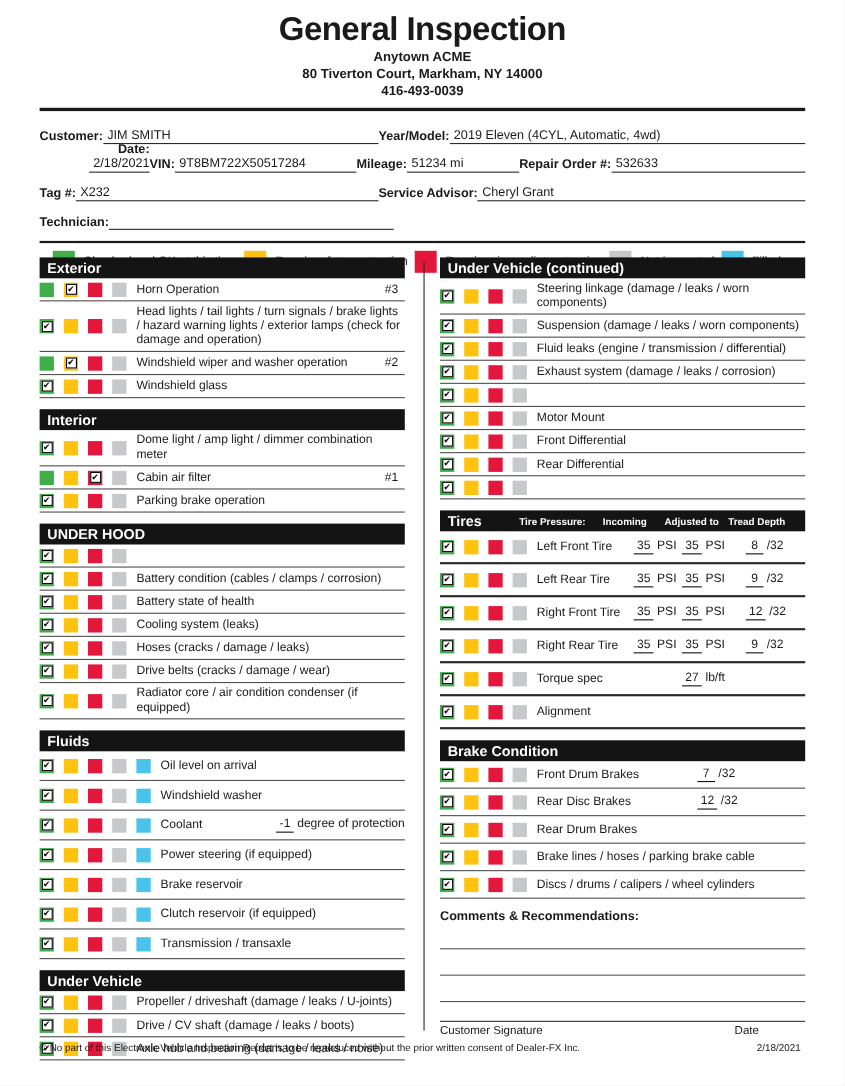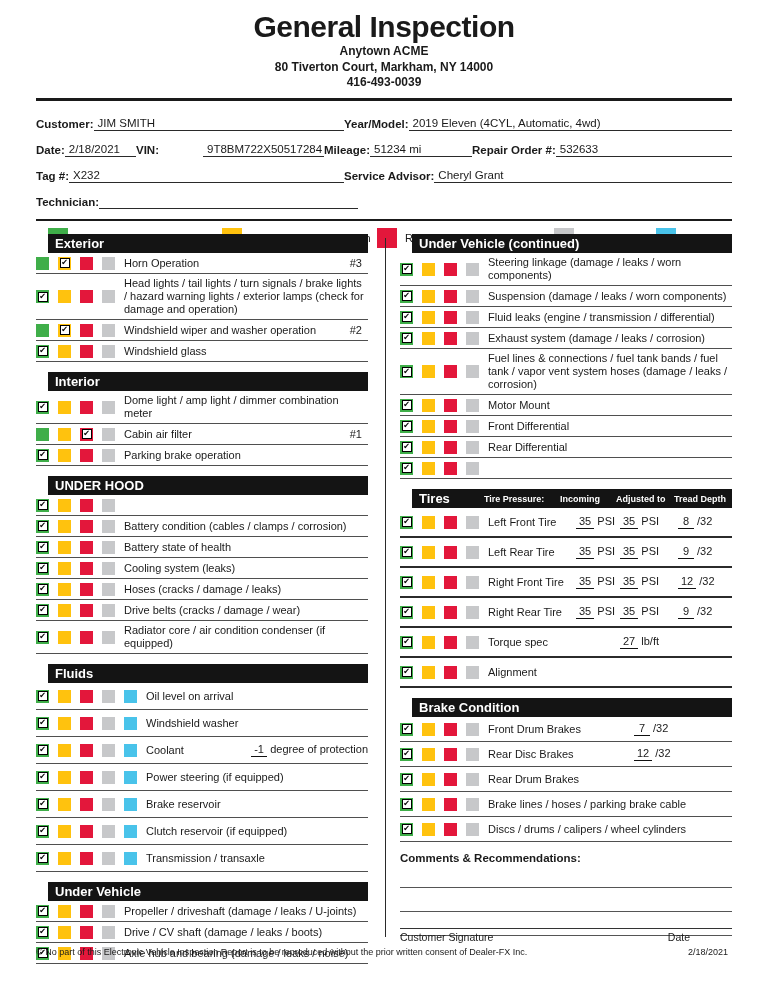--- a/index.html
+++ b/index.html
@@ -25,21 +25,21 @@
   .litem{display:flex;align-items:center;font-size:11px;}
   .lbox{width:20px;height:20px;margin-right:8px;flex:0 0 auto;}
 
   
   .col{position:absolute;top:234px;width:332px;}
   .col-left{left:36px;} .col-right{left:400px;}
   .vdiv{position:absolute;left:385px;top:238px;height:699px;width:1px;background:#2a2a2a;}
 
   .section{margin-top:10px;} .col .section:first-child{margin-top:0;}
   .sec-header{background:#141414;color:#fff;font-weight:bold;font-size:13px;height:19px;
-              padding:0 7px;position:relative;display:flex;align-items:center;margin-left:12px;}
+              padding:0 7px;position:relative;display:flex;align-items:center;}
   .hcol{position:absolute;font-size:9px;top:5px;font-weight:bold;}
   .hcol0{left:72px;} .hcol1{left:148px;} .hcol2{left:204px;} .hcol3{left:262px;}
 
   .row{display:flex;align-items:center;border-bottom:1px solid #4f4f4f;
        padding:3px 0;font-size:11px;line-height:13px;min-height:14px;}
   .boxes{display:flex;flex:0 0 auto;align-items:center;}
   .box{width:13px;height:13px;margin-right:9px;display:flex;align-items:center;justify-content:center;}
   .chk{width:8px;height:8px;background:#fff;border:1px solid #000;display:flex;align-items:center;
        justify-content:center;font-size:8px;font-weight:bold;color:#000;line-height:1;
        font-family:"DejaVu Sans",sans-serif;}
@@ -87,25 +87,25 @@
         <span class="ifield" style="width: 308px;">
           <span class="ilabel">Customer:</span>
           <span class="ival">JIM SMITH</span>
         </span>
         <span class="ifield" style="width: 388px;">
           <span class="ilabel">Year/Model:</span>
           <span class="ival">2019 Eleven (4CYL, Automatic, 4wd)</span>
         </span>
       </div>
       <div class="irow">
-        <span class="ifield" style="width: 100px;">
+        <span class="ifield" style="width: 100px; flex-direction: column;">
           <span class="ilabel">Date:</span>
           <span class="ival">2/18/2021</span>
         </span>
-        <span class="ifield" style="width: 188px; gap: 44px;">
+        <span class="ifield" style="width: 188px;">
           <span class="ilabel">VIN:</span>
           <span class="ival">9T8BM722X50517284</span>
         </span>
         <span class="ifield" style="width: 148px;">
           <span class="ilabel">Mileage:</span>
           <span class="ival">51234 mi</span>
         </span>
         <span class="ifield" style="width: 260px; justify-content: space-between;">
           <span class="ilabel">Repair Order #:</span>
           <span class="ival">532633</span>
@@ -504,21 +504,20 @@
         </div>
         <div class="row">
           <span class="boxes">
             <span class="box" style="background: rgb(63, 174, 73);">
               <span class="chk">✔</span>
             </span>
             <span class="box" style="background: rgb(255, 194, 14);"></span>
             <span class="box" style="background: rgb(227, 23, 59);"></span>
             <span class="box" style="background: rgb(199, 200, 202);"></span>
           </span>
-          <span class="label">Fuel lines &amp; connections / fuel tank bands / fuel tank / vapor vent system hoses (damage / leaks / corrosion)</span>
         </div>
         <div class="row">
           <span class="boxes">
             <span class="box" style="background: rgb(63, 174, 73);">
               <span class="chk">✔</span>
             </span>
             <span class="box" style="background: rgb(255, 194, 14);"></span>
             <span class="box" style="background: rgb(227, 23, 59);"></span>
             <span class="box" style="background: rgb(199, 200, 202);"></span>
           </span>

